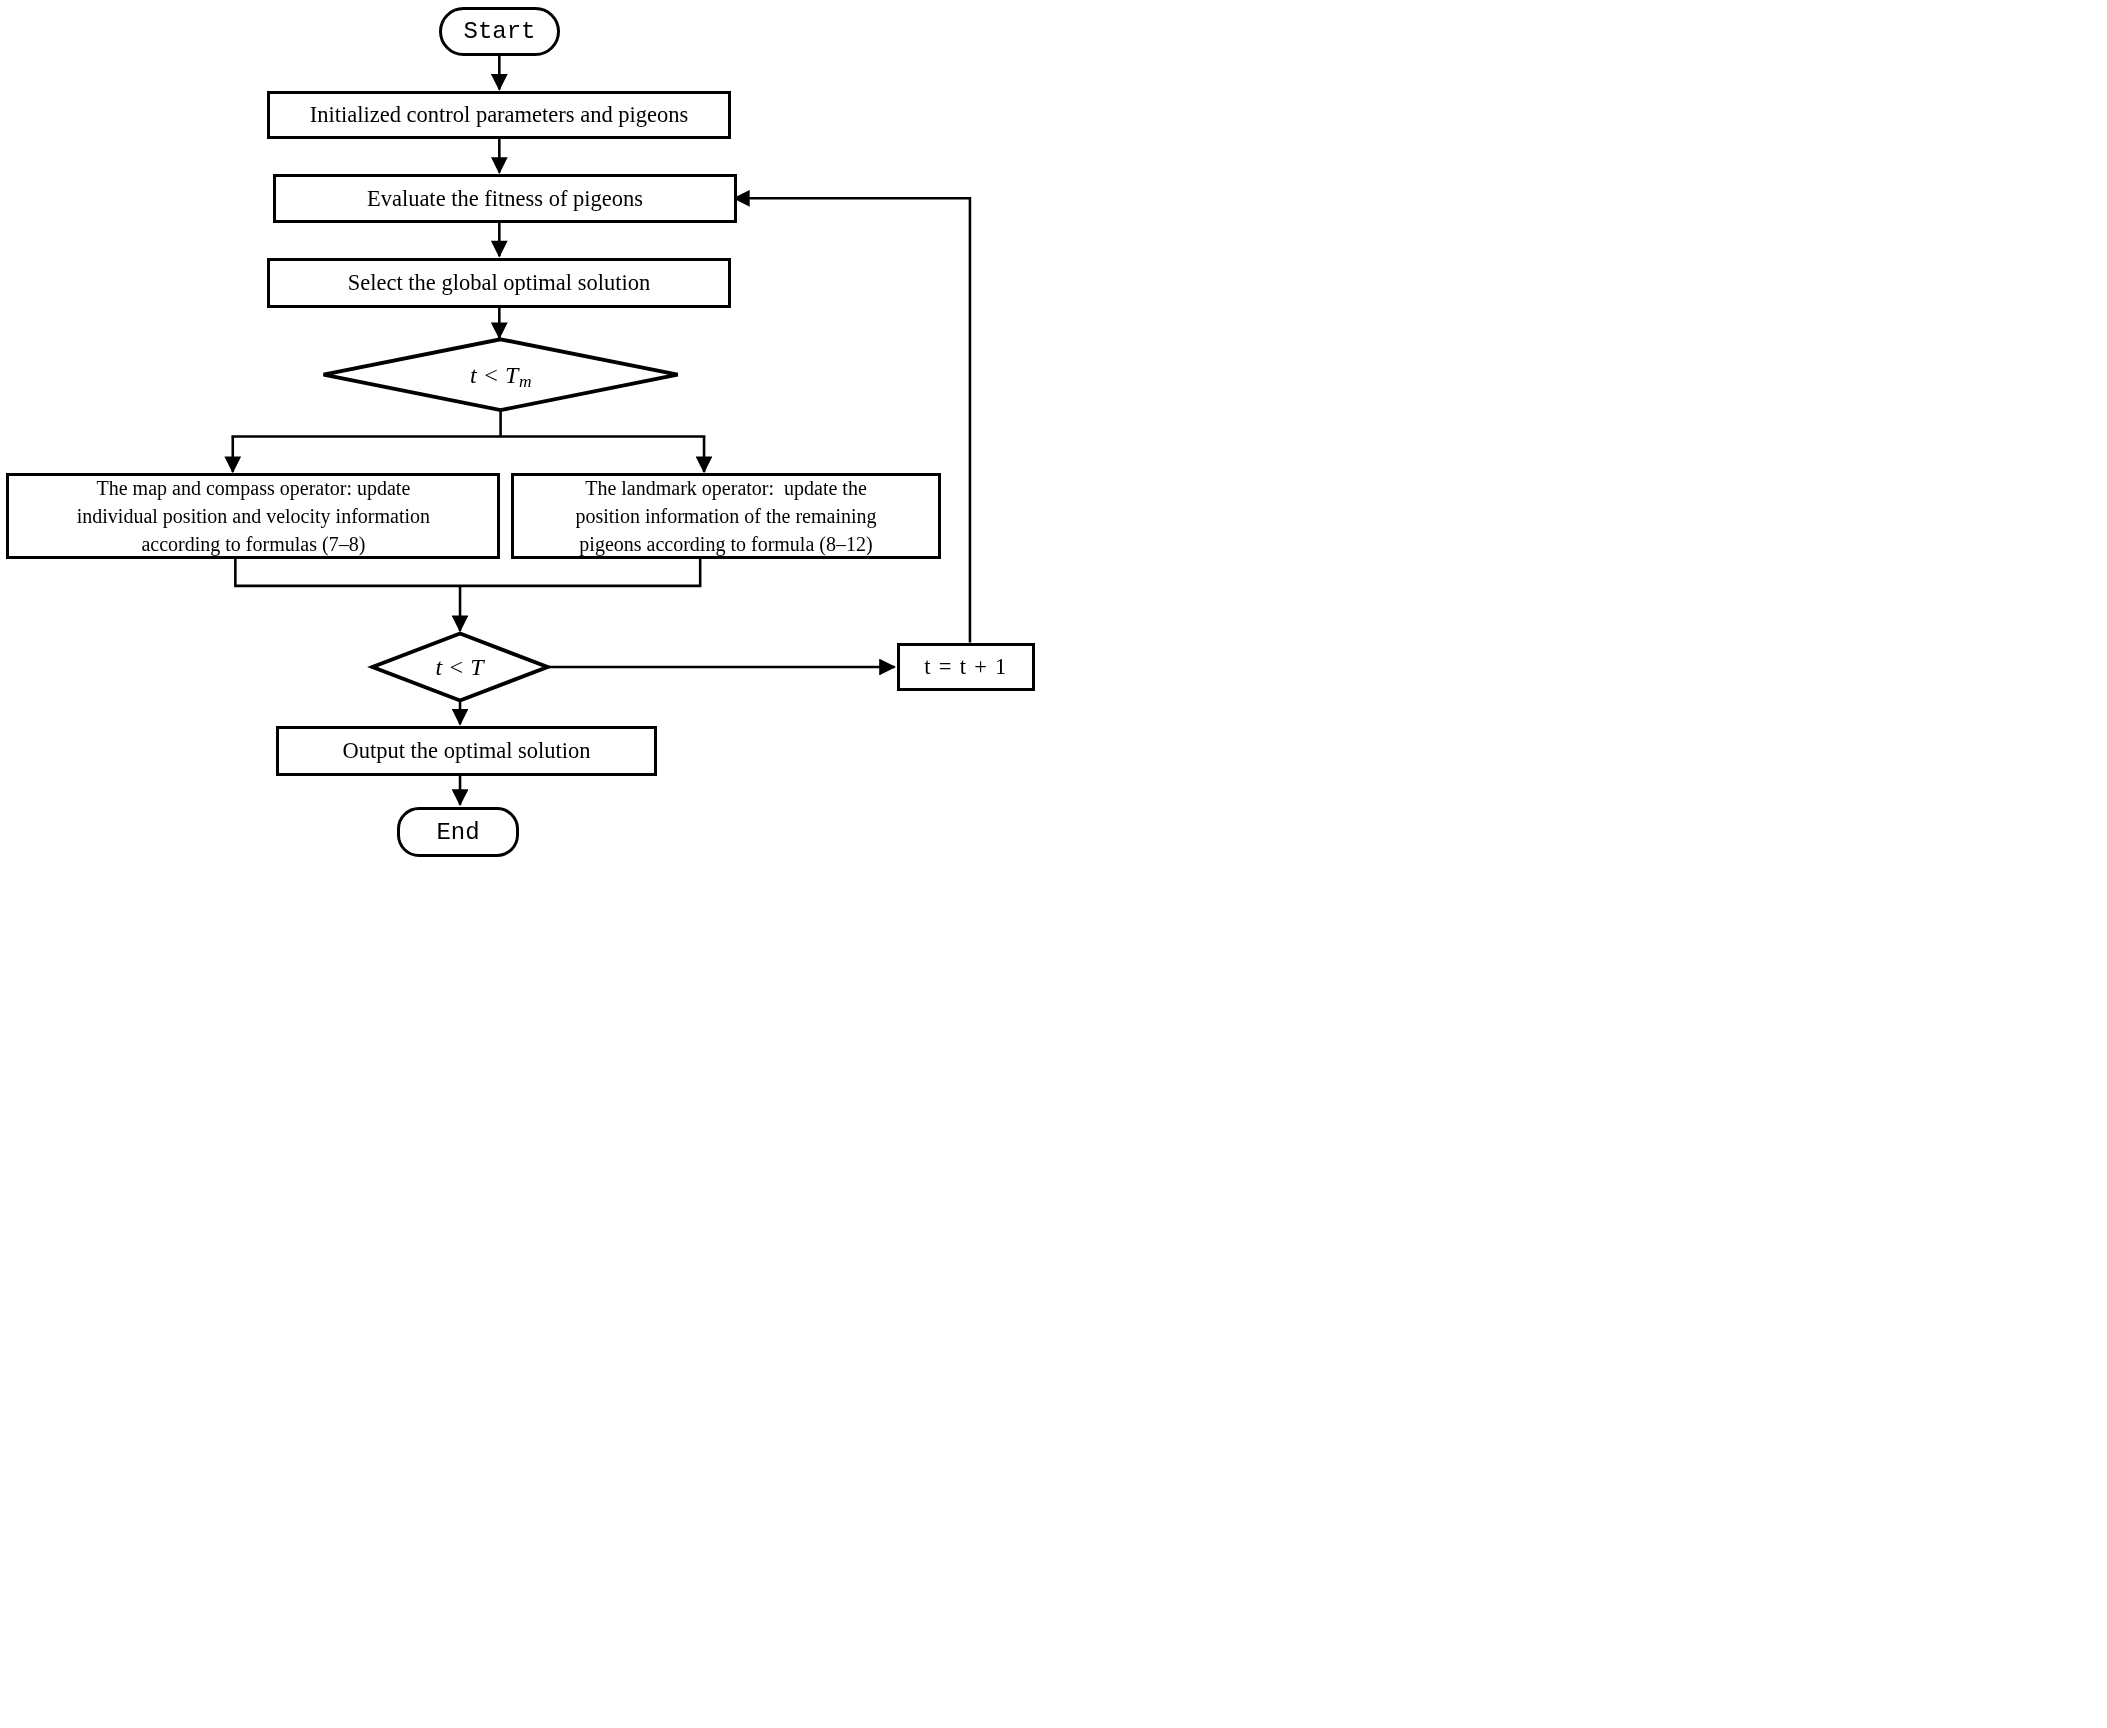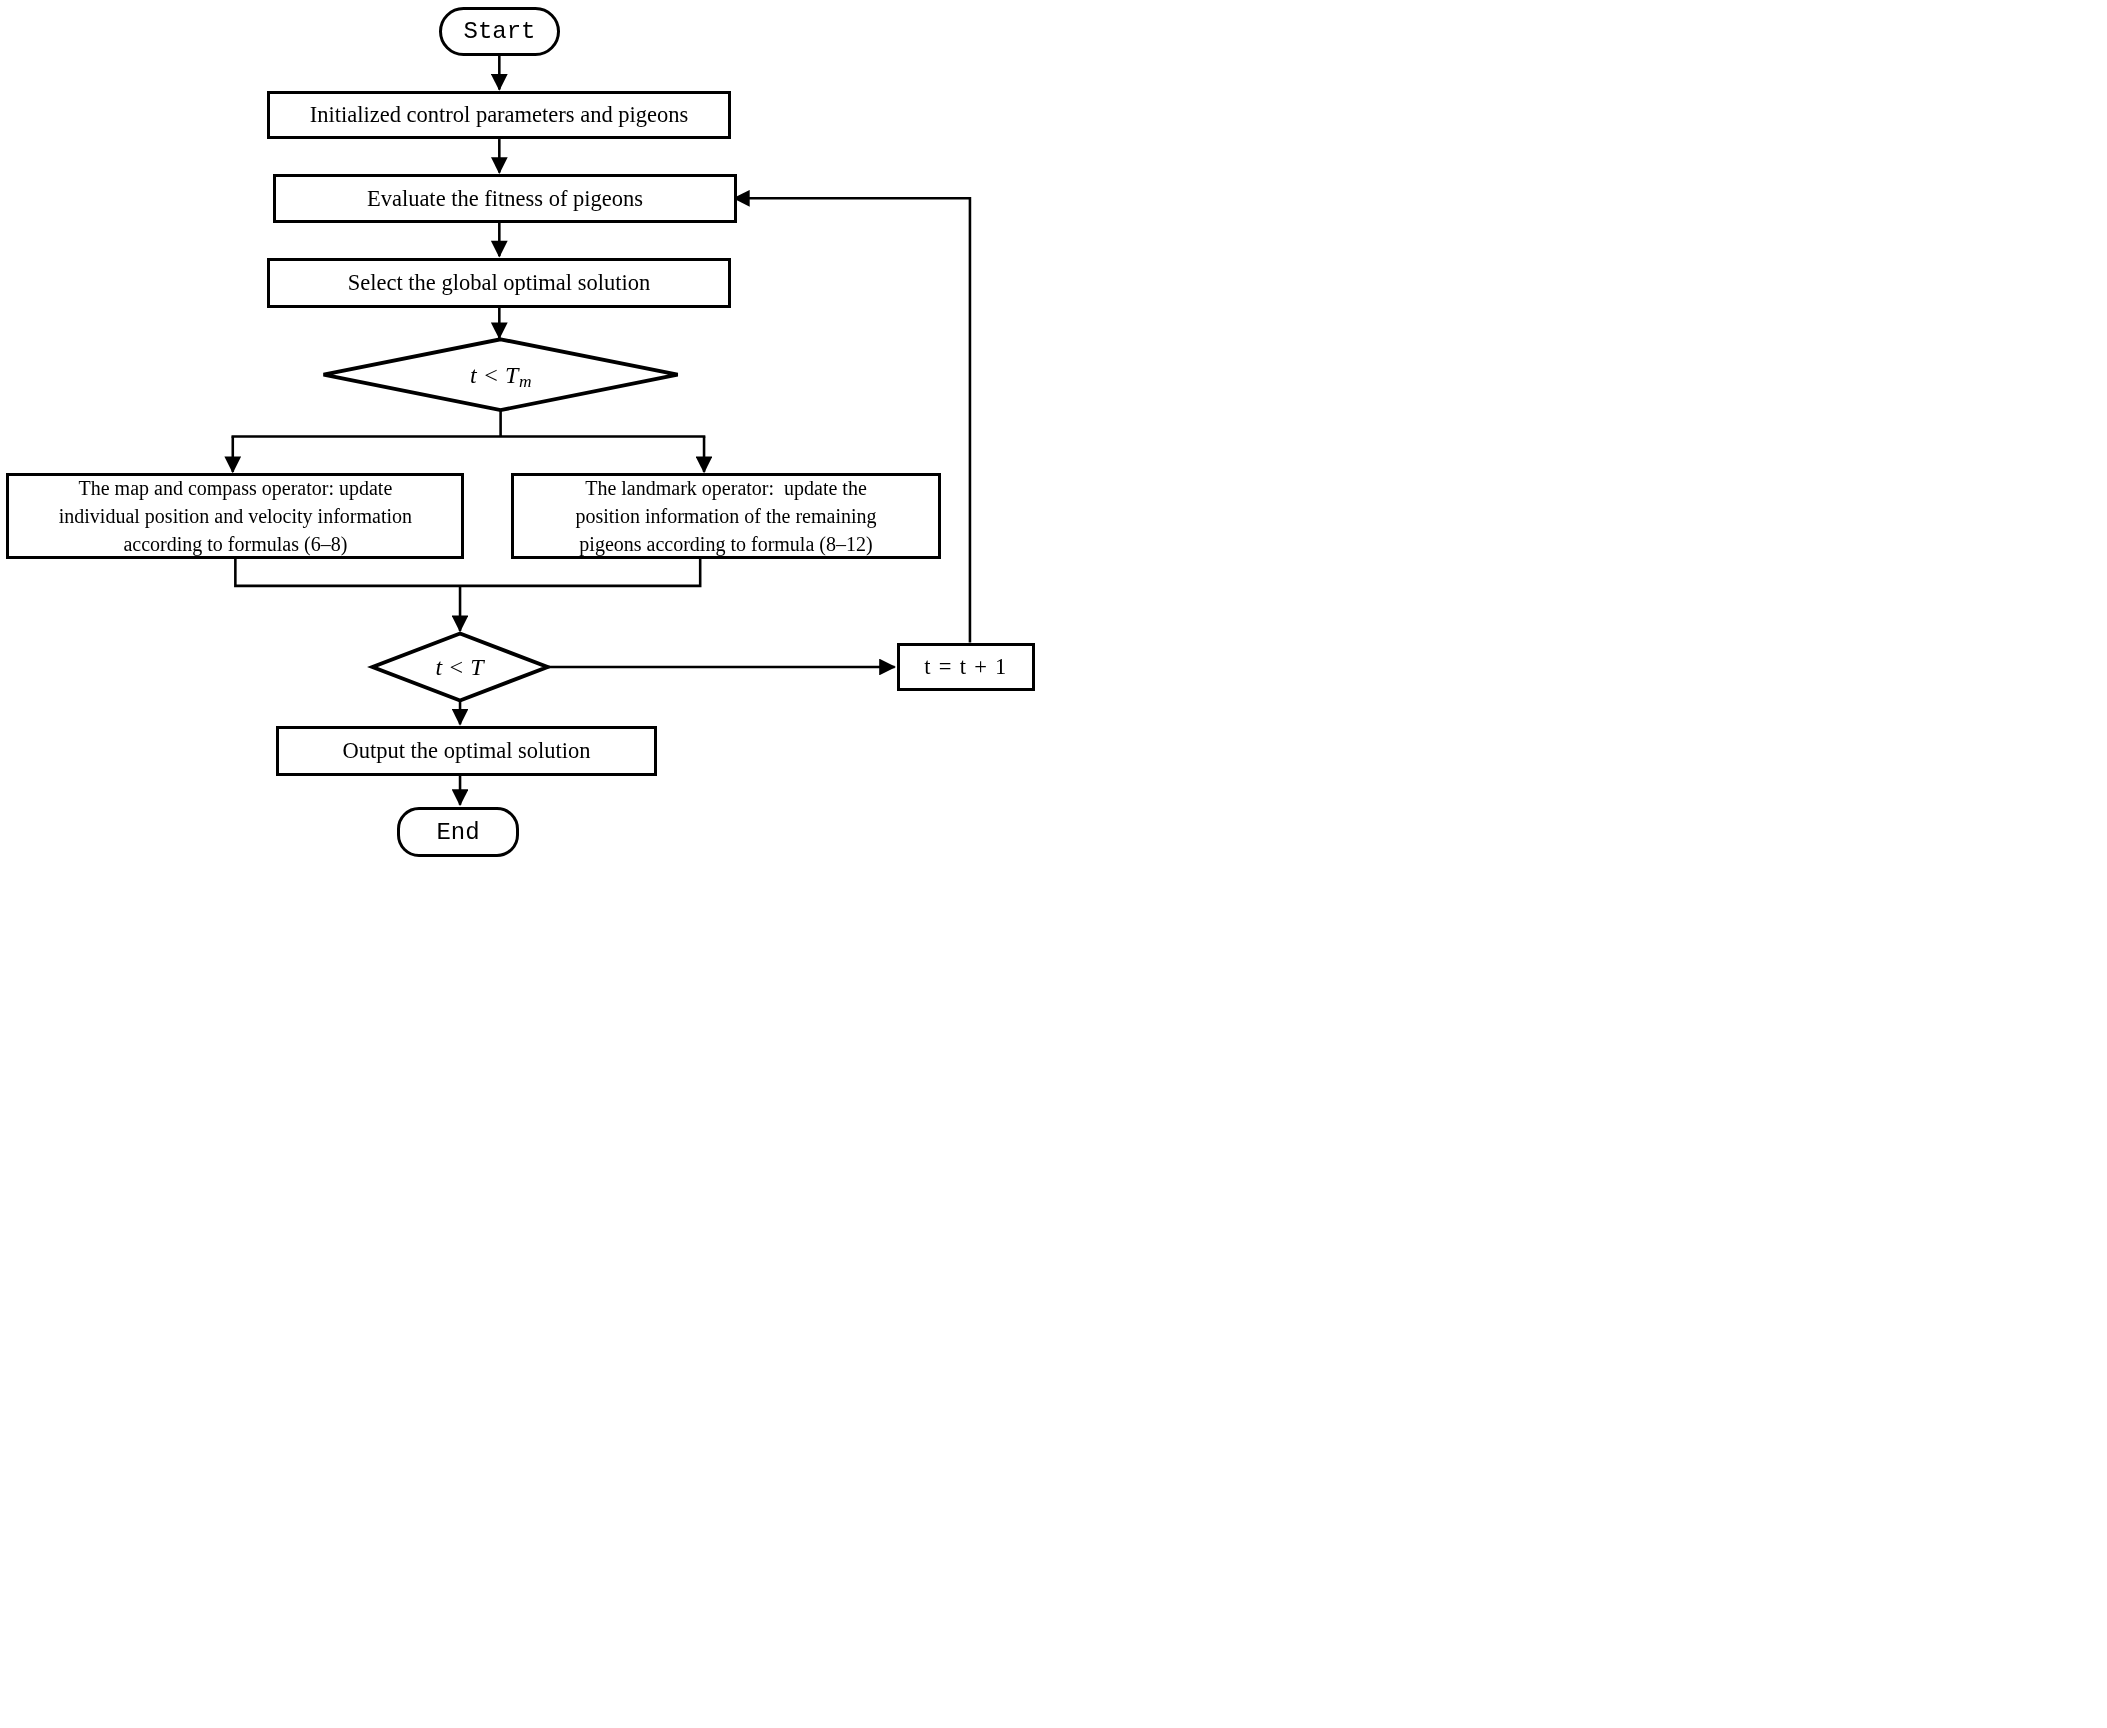--- a/index.html
+++ b/index.html
@@ -82,24 +82,24 @@
 
   <div class="node proc big" style="left:267px;top:258px;width:464px;height:50px;">
     <span>Select the global optimal solution</span>
   </div>
 
   <div class="dlabel" style="left:404px;top:346px;width:193px;height:58px;">
     <span>t &lt; T</span>
       <sub>m</sub>
   </div>
 
-  <div class="node proc multi" style="left:6.4px;top:473px;width:458px;height:86px;">
+  <div class="node proc multi" style="left:6.4px;top:473px;width:494px;height:86px;">
     <div class="line">The map and compass operator: update</div>
     <div class="line">individual position and velocity information</div>
-    <div class="line">according to formulas (6–8)</div>
+    <div class="line">according to formulas (7–8)</div>
   </div>
 
   <div class="node proc multi" style="left:485px;top:473px;width:430px;height:86px;margin-left:26px;">
     <div class="line">The landmark operator:  update the</div>
     <div class="line">position information of the remaining</div>
     <div class="line">pigeons according to formula (8–12)</div>
   </div>
 
   <div class="dlabel" style="left:363px;top:638px;width:193px;height:58px;">
     <span>t &lt; T</span>

